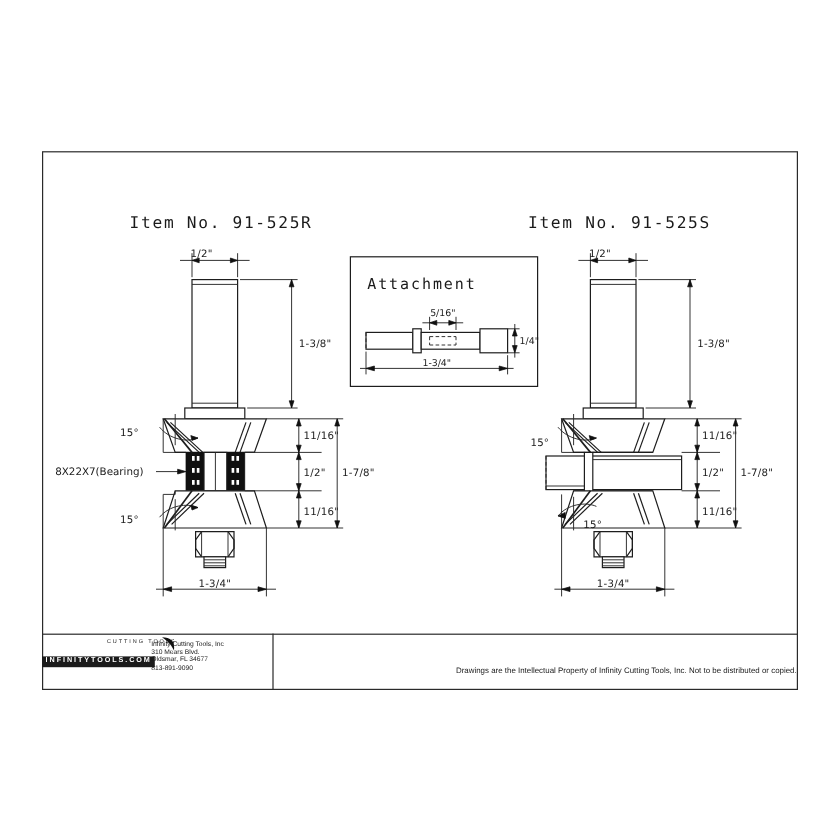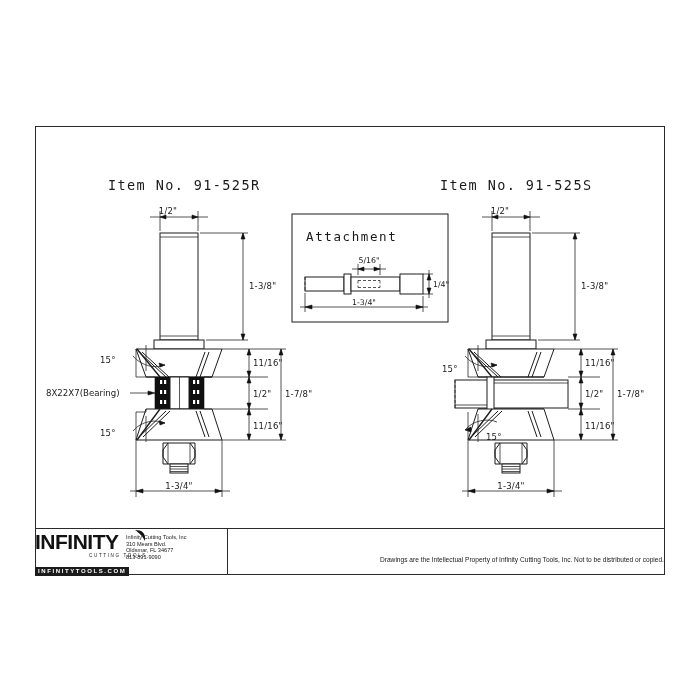--- a/index.html
+++ b/index.html
@@ -351,21 +351,20 @@
     </g>
 
   </svg>
   </div>
 
   <div class="rule"></div>
   <div class="vrule"></div>
 
   <div class="footer-logo">
     <div style="position:relative;width:112px;">
-      <div class="inf-word">INFINITY</div>
       
       <svg width="14" height="14" viewBox="0 0 14 14" style="position:absolute;left:98px;top:-2px;">
         <path d="M2,1 C9,1 13,4 12,12 C9,6 6,4 2,1 Z" fill="#111"></path>
       </svg>
       <div class="inf-sub">CUTTING TOOLS</div>
       <div class="inf-bar">INFINITYTOOLS.COM</div>
     </div>
   </div>
 
   <div class="addr">

